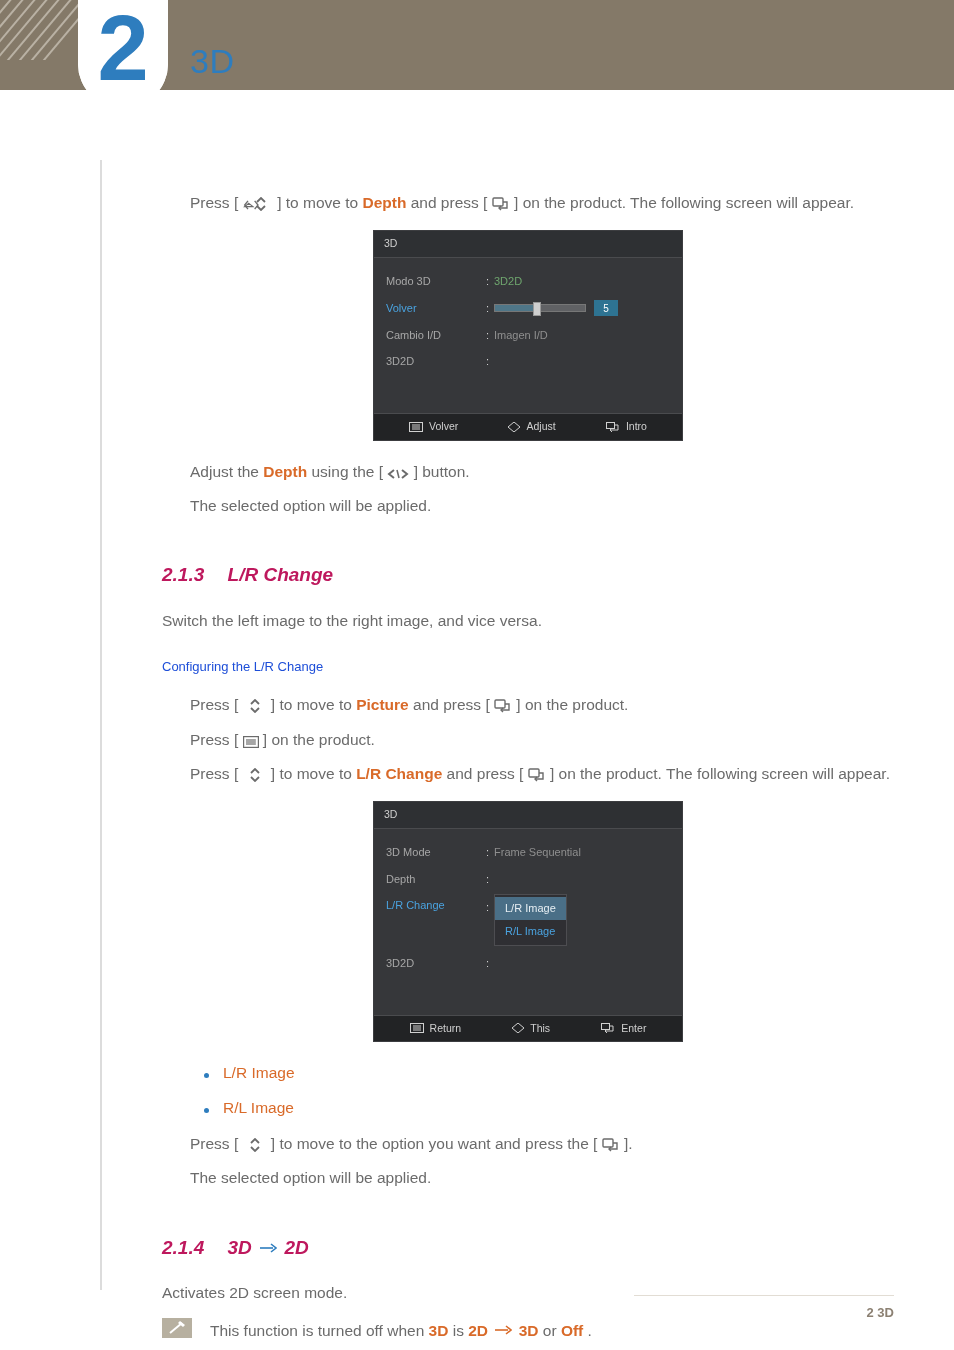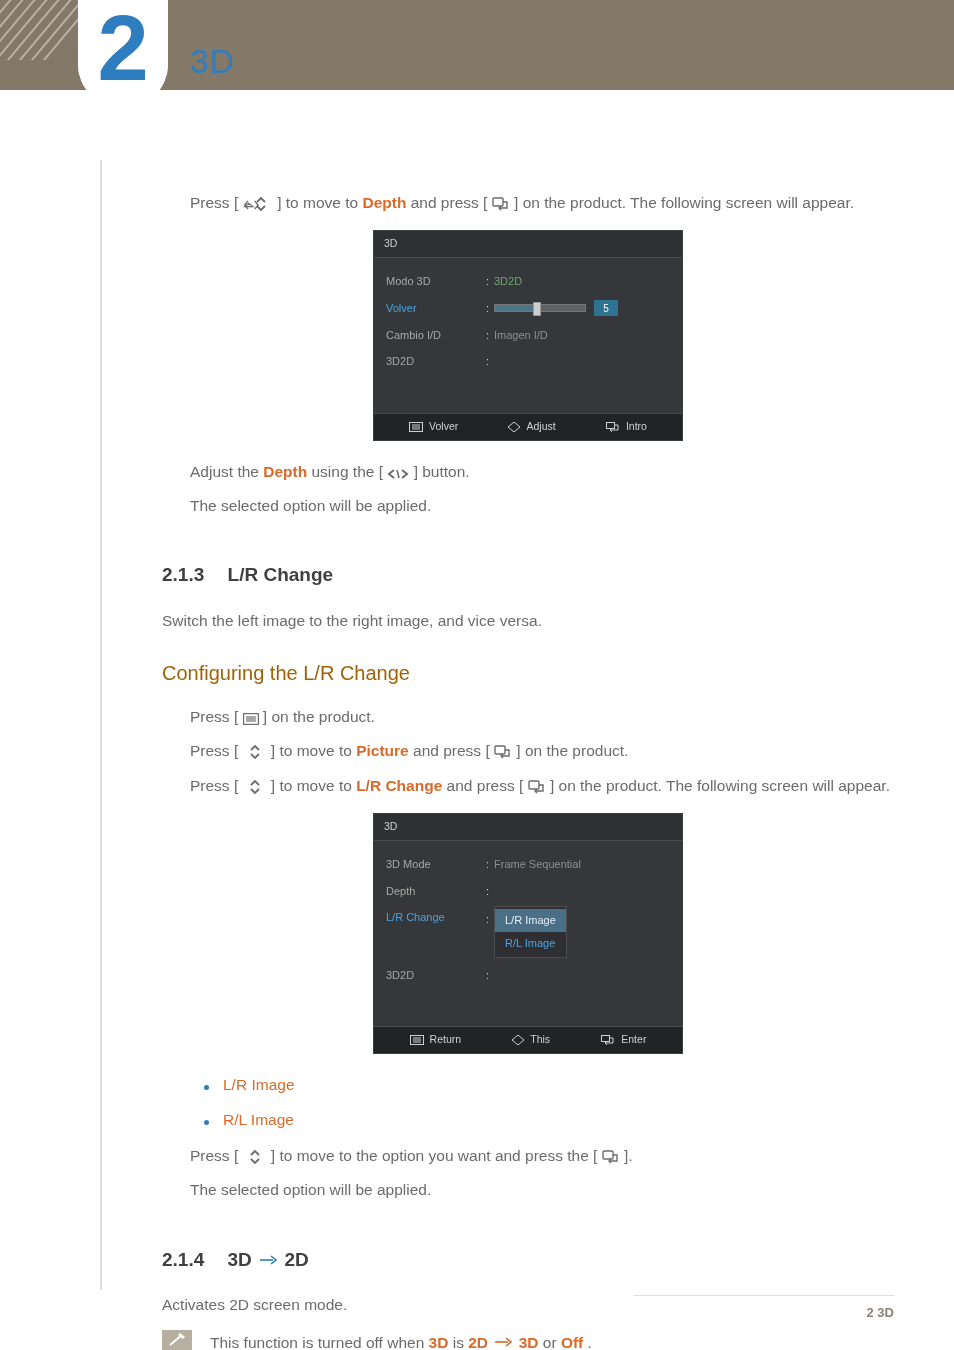--- a/index.html
+++ b/index.html
@@ -34,24 +34,24 @@
   .content { position: absolute; left: 162px; right: 60px; top: 190px; bottom: 70px; font-size: 15.5px; line-height: 1.7; }
 
   .p { margin-bottom: 8px; }
   .p.indent { margin-left: 28px; }
   .orange { color: #d96a29; }
   .bold { font-weight: 600; }
 
   .icon { display: inline-flex; align-items: center; justify-content: center; vertical-align: -3px; }
   .icon svg { display: block; }
 
-  h3.section, .hlike { color: #404040; font-weight: 600; margin-top: 28px; margin-bottom: 16px; }
+  h3.section, .hlike { color: #be185d; font-weight: 600; margin-top: 28px; margin-bottom: 16px; font-style: italic; }
   h3.section { font-size: 19px; margin-top: 40px; }
   .section .secnum { margin-right: 18px; }
-  .sub { color: #a16207; font-size: 20px; font-weight: 500; margin-top: 22px; margin-bottom: 14px; }
+  .sub { color: #1d4ed8; font-size: 13px; font-weight: 500; margin-top: 22px; margin-bottom: 14px; }
   .arrow { display:inline-block; transform: translateY(-1px); margin: 0 2px; font-size: 14px; }
 
   .bullets { margin-left: 42px; margin-top: 4px; margin-bottom: 10px; }
   .bullets .row { display: flex; align-items: baseline; gap: 14px; margin-bottom: 8px; }
   .bullets .dot { width: 5px; height: 5px; border-radius: 50%; background: #2e7dbe; margin-top: 10px; }
   .bullets .lbl { color: #d96a29; font-size: 15.5px; }
 
   
   .osd-wrap { display:flex; justify-content:center; margin: 14px 0 18px; }
   .osd { width: 310px; background: #36373a; color: #cfcfcf; font-size: 11px; border: 1px solid #3c3d40; }
@@ -212,46 +212,46 @@
     <span class="secnum">2.1.3</span>
     <span>L/R Change</span>
   </h3>
   <div class="p">Switch the left image to the right image, and vice versa.</div>
 
   <div class="sub">Configuring the L/R Change</div>
 
   <div class="p indent">
     <span>Press [</span>
     <span class="icon">
+      <svg width="24" height="14" viewBox="0 0 24 14">
+            <path d="M8 5 L12 1 L16 5" fill="none" stroke="#6b6b6b" stroke-width="1.8"></path>
+            <path d="M8 9 L12 13 L16 9" fill="none" stroke="#6b6b6b" stroke-width="1.8"></path>
+          </svg>
+    </span>
+    <span>] to move to </span>
+    <span class="orange bold">Picture</span>
+    <span> and press [</span>
+    <span class="icon">
+      <svg width="18" height="14" viewBox="0 0 18 14">
+            <rect x="1" y="1" width="10" height="8" rx="1" fill="none" stroke="#6b6b6b" stroke-width="1.4"></rect>
+            <path d="M11 5 L15 5 L15 11 L8 11" fill="none" stroke="#6b6b6b" stroke-width="1.4"></path>
+            <path d="M9 9 L7 11 L9 13" fill="none" stroke="#6b6b6b" stroke-width="1.4"></path>
+          </svg>
+    </span>
+    <span>] on the product.</span>
+  </div>
+
+  <div class="p indent">
+    <span>Press [</span>
+    <span class="icon">
       <svg width="16" height="12" viewBox="0 0 16 12">
             <rect x="0.5" y="0.5" width="15" height="11" fill="none" stroke="#6b6b6b" stroke-width="1.4"></rect>
             <line x1="3" y1="4" x2="13" y2="4" stroke="#6b6b6b" stroke-width="1.2"></line>
             <line x1="3" y1="6" x2="13" y2="6" stroke="#6b6b6b" stroke-width="1.2"></line>
             <line x1="3" y1="8" x2="13" y2="8" stroke="#6b6b6b" stroke-width="1.2"></line>
-          </svg>
-    </span>
-    <span>] on the product.</span>
-  </div>
-
-  <div class="p indent">
-    <span>Press [</span>
-    <span class="icon">
-      <svg width="24" height="14" viewBox="0 0 24 14">
-            <path d="M8 5 L12 1 L16 5" fill="none" stroke="#6b6b6b" stroke-width="1.8"></path>
-            <path d="M8 9 L12 13 L16 9" fill="none" stroke="#6b6b6b" stroke-width="1.8"></path>
-          </svg>
-    </span>
-    <span>] to move to </span>
-    <span class="orange bold">Picture</span>
-    <span> and press [</span>
-    <span class="icon">
-      <svg width="18" height="14" viewBox="0 0 18 14">
-            <rect x="1" y="1" width="10" height="8" rx="1" fill="none" stroke="#6b6b6b" stroke-width="1.4"></rect>
-            <path d="M11 5 L15 5 L15 11 L8 11" fill="none" stroke="#6b6b6b" stroke-width="1.4"></path>
-            <path d="M9 9 L7 11 L9 13" fill="none" stroke="#6b6b6b" stroke-width="1.4"></path>
           </svg>
     </span>
     <span>] on the product.</span>
   </div>
 
 
   <div class="p indent">
     <span>Press [</span>
     <span class="icon">
       <svg width="24" height="14" viewBox="0 0 24 14">

